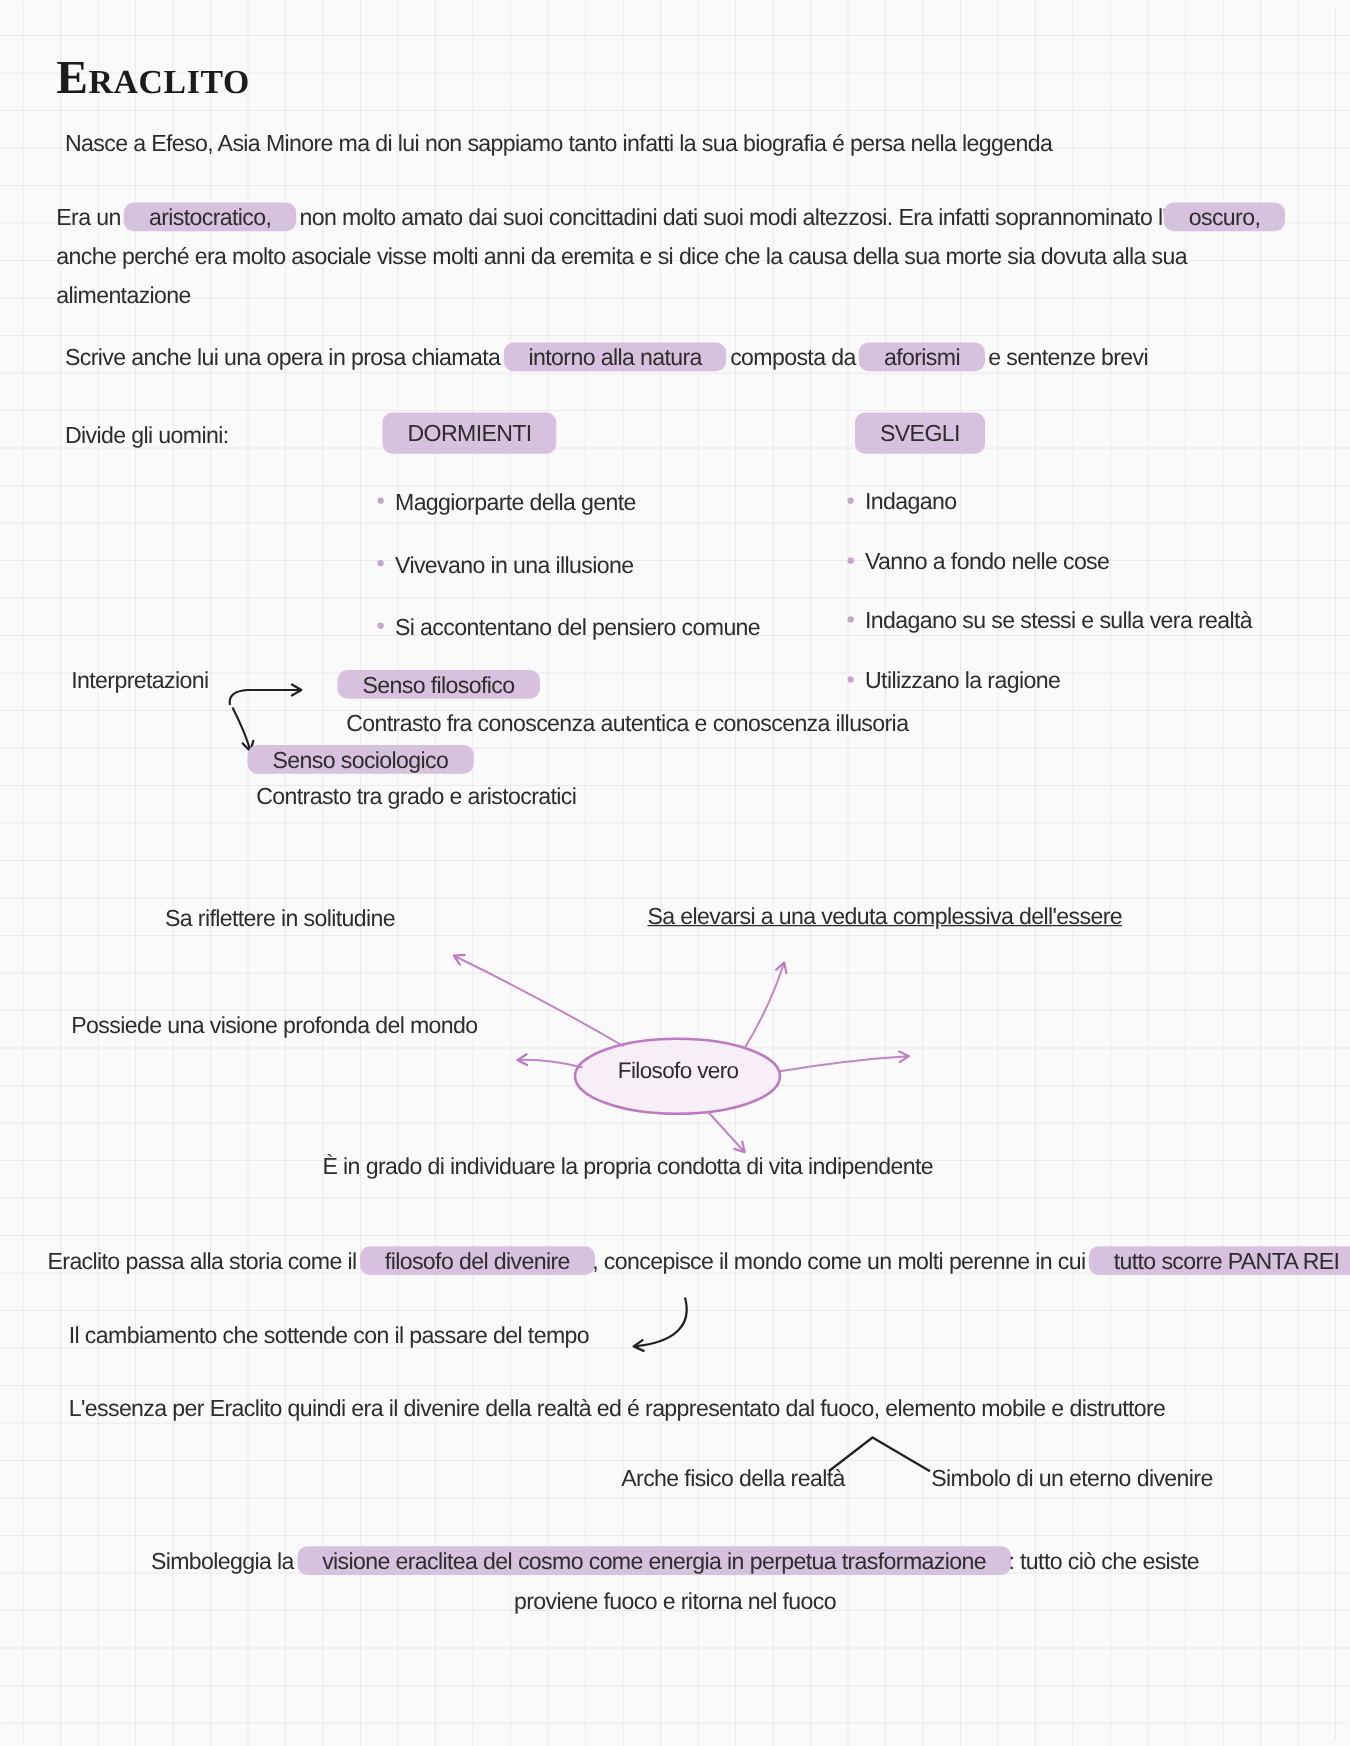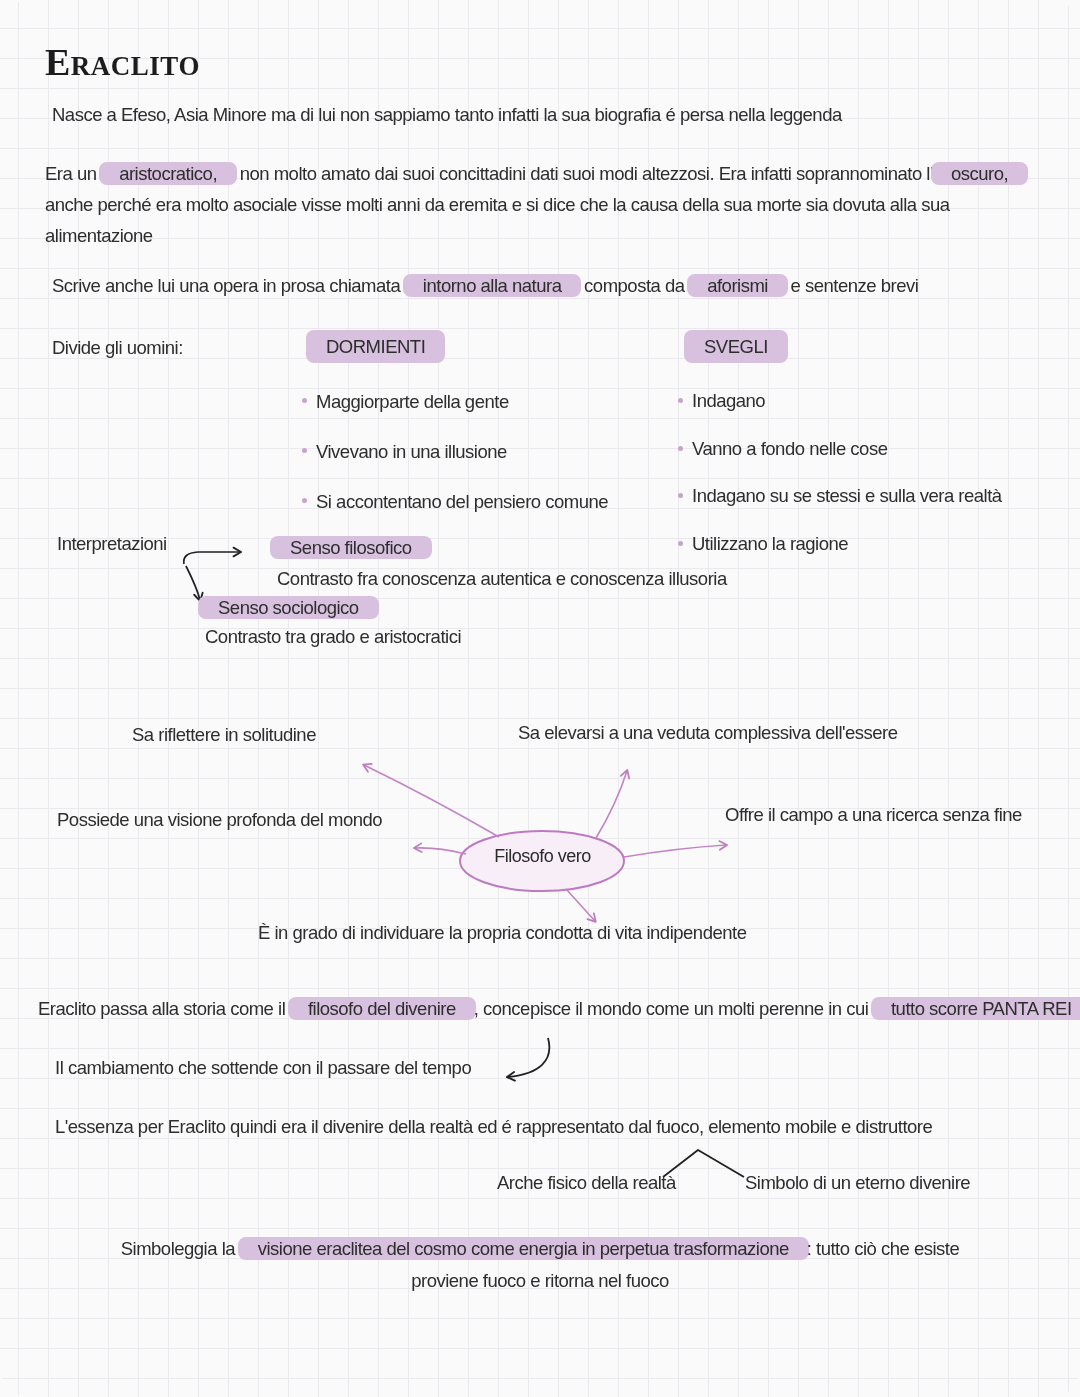--- a/index.html
+++ b/index.html
@@ -109,23 +109,22 @@
   <div class="abs txt" style="left:272px; top:532px;">
     <span class="hl">Senso filosofico</span>
   </div>
   <div class="abs txt" style="left:277px; top:563px;">Contrasto fra conoscenza autentica e conoscenza illusoria</div>
   <div class="abs txt" style="left:200px; top:592px;">
     <span class="hl">Senso sociologico</span>
   </div>
   <div class="abs txt" style="left:205px; top:621px;">Contrasto tra grado e aristocratici</div>
 
   <div class="abs txt" style="left:132px; top:719px;">Sa riflettere in solitudine</div>
-  <div class="abs txt" style="left:518px; top:717px;">Sa elevarsi a una veduta complessiva dell'essere</div>
+  <div class="abs txt" style="left:518px; top:717px;text-decoration:underline;">Sa elevarsi a una veduta complessiva dell'essere</div>
   <div class="abs txt" style="left:57px; top:804px;">Possiede una visione profonda del mondo</div>
-  <div class="abs txt" style="left:725px; top:799px;">Offre il campo a una ricerca senza fine</div>
   <div class="center-node">Filosofo vero</div>
   <div class="abs txt" style="left:258px; top:917px;">È in grado di individuare la propria condotta di vita indipendente</div>
 
   <div class="abs txt" style="left:38px; top:993px;">
     <span>Eraclito passa alla storia come il </span><span class="hl">filosofo del divenire</span><span>, concepisce il mondo come un molti perenne in cui </span><span class="hl">tutto scorre PANTA REI</span>
   </div>
   <div class="abs txt" style="left:55px; top:1052px;">Il cambiamento che sottende con il passare del tempo</div>
 
   <div class="abs txt" style="left:55px; top:1111px;">L'essenza per Eraclito quindi era il divenire della realtà ed é rappresentato dal fuoco, elemento mobile e distruttore</div>
   <div class="abs txt" style="left:497px; top:1167px;">Arche fisico della realtà</div>

